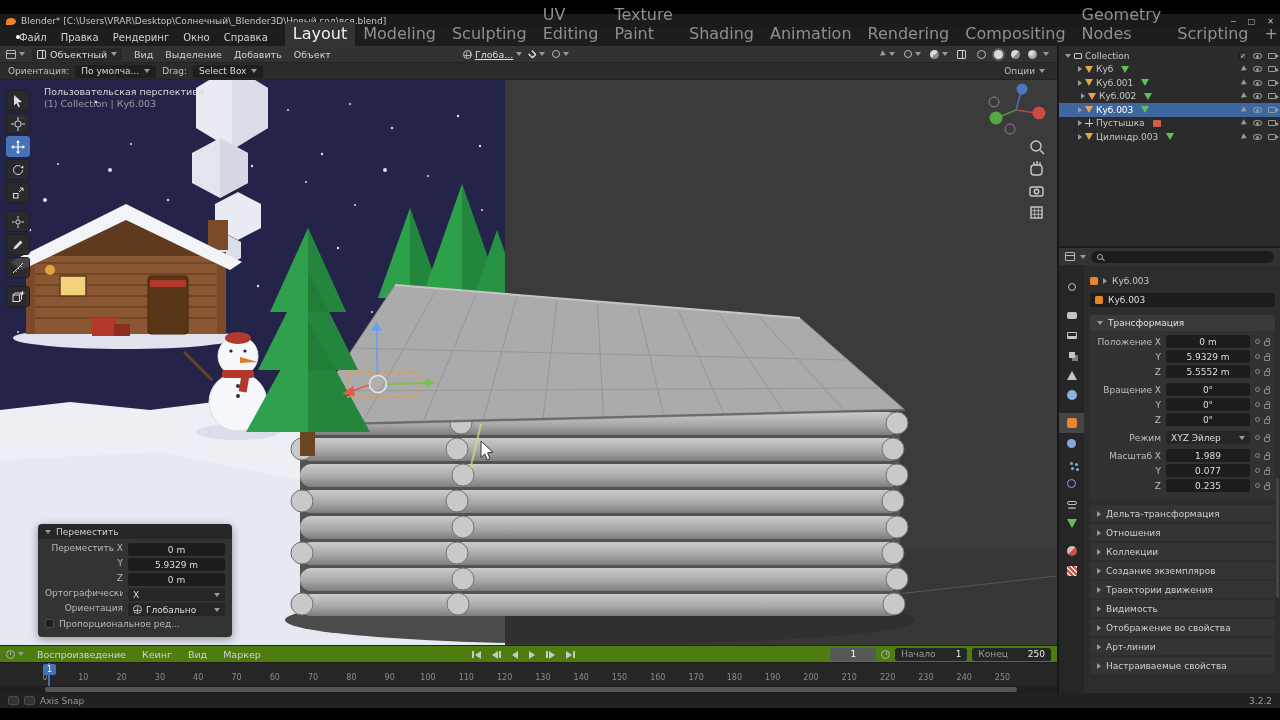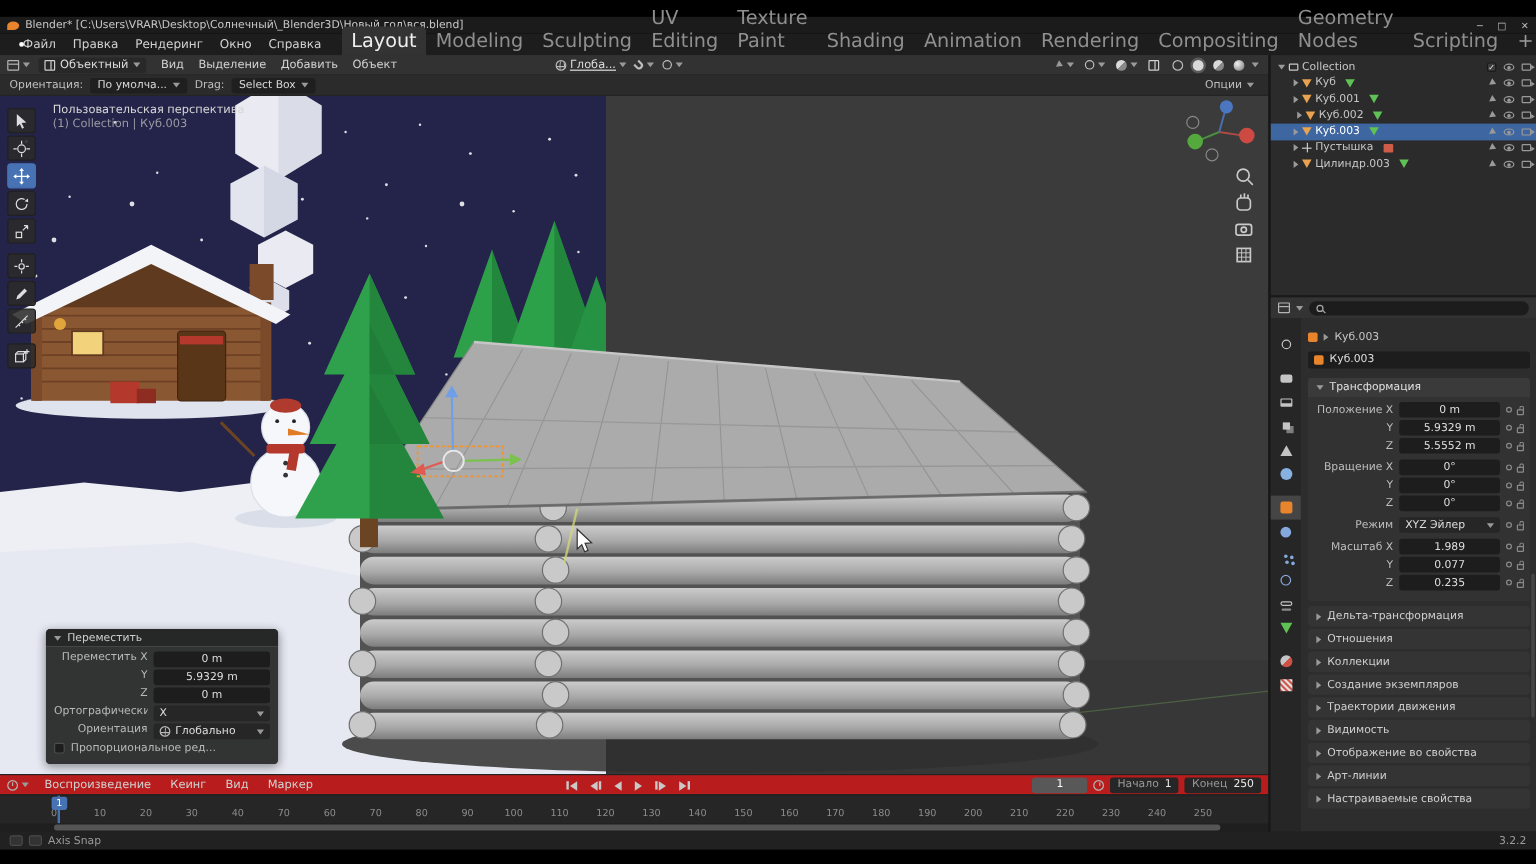--- a/index.html
+++ b/index.html
@@ -73,30 +73,30 @@
 #op-head{height:15px;background:rgba(30,30,30,.96);display:flex;align-items:center;gap:5px;padding:0 7px;color:#cfcfcf;}
 #op-body{background:rgba(43,43,43,.96);padding:4px 7px 6px;}
 .op-row{display:flex;align-items:flex-start;margin-bottom:2px;}
 .op-row .lab{width:78px;text-align:right;margin-right:5px;color:#b9b9b9;white-space:nowrap;overflow:hidden;}
 .fbox{background:#1d1d1d;border-radius:2.5px;color:#dedede;font-size:9px;height:13px;display:flex;align-items:center;justify-content:center;flex:1;}
 .fbox.dd{justify-content:space-between;padding:0 5px;background:#262626;}
 .tri-d{width:0;height:0;border-left:3px solid transparent;border-right:3px solid transparent;border-top:4px solid #9a9a9a;}
 .tri-r{width:0;height:0;border-top:3px solid transparent;border-bottom:3px solid transparent;border-left:4px solid #9a9a9a;}
 .cb{width:9px;height:9px;background:#1d1d1d;border:1px solid #4c4c4c;border-radius:2px;margin-right:5px;}
 
-#tl-header{position:absolute;top:599px;left:0;width:100%;height:17px;background:#b91c1c;border-top:1px solid #232323;display:flex;align-items:center;padding:0 6px;font-size:9.5px;color:#d3d3d3;}
+#tl-header{position:absolute;top:599px;left:0;width:100%;height:17px;background:#4d7c0f;border-top:1px solid #232323;display:flex;align-items:center;padding:0 6px;font-size:9.5px;color:#d3d3d3;}
 #tl-menus{display:flex;gap:2px;margin-left:6px;}
 #transport{position:absolute;left:470px;top:0;height:17px;display:flex;align-items:center;gap:7px;}
 .pb{display:flex;align-items:center;gap:1px;padding:1px 2px;}
 .pb .bar{width:2px;height:7px;background:#c9c9c9;}
 .pb .tl{width:0;height:0;border-right:6px solid #c9c9c9;border-top:4px solid transparent;border-bottom:4px solid transparent;}
 .pb .tr{width:0;height:0;border-left:6px solid #c9c9c9;border-top:4px solid transparent;border-bottom:4px solid transparent;}
 .tl-right{margin-left:auto;display:flex;align-items:center;gap:5px;}
 #cur-frame{width:46px;height:13px;background:#585858;border-radius:2.5px;color:#fff;font-size:9px;display:flex;align-items:center;justify-content:center;}
-.tl-field{height:13px;background:#262626;border-radius:2.5px;display:flex;align-items:center;gap:5px;padding:0 6px;font-size:9px;}
+.tl-field{height:13px;background:#262626;border-radius:2.5px;display:flex;align-items:center;gap:20px;padding:0 6px;font-size:9px;}
 .tl-field .lab{color:#9a9a9a;}
 .tl-field .val{color:#e8e8e8;}
 #ruler{position:absolute;top:616px;left:0;width:100%;height:24px;background:#262626;border-top:1px solid #1e1e1e;}
 .tick{position:absolute;bottom:4px;transform:translateX(-50%);font-size:8px;color:#8c8c8c;}
 #playhead-line{position:absolute;left:48px;top:0;width:2px;height:24px;background:#4772b3;}
 #playhead-badge{position:absolute;left:43px;top:1px;min-width:13px;height:11px;background:#4772b3;border-radius:2px;color:#fff;font-size:8px;display:flex;align-items:center;justify-content:center;padding:0 2px;}
 #hscroll{position:absolute;top:640px;left:0;width:100%;height:7px;background:#1f1f1f;}
 #hscroll .handle{position:absolute;left:45px;top:1px;width:972px;height:5px;background:#555;border-radius:3px;}
 
 #right{position:absolute;top:46px;left:1057px;width:223px;height:647px;background:#2b2b2b;border-left:2px solid #171717;}

